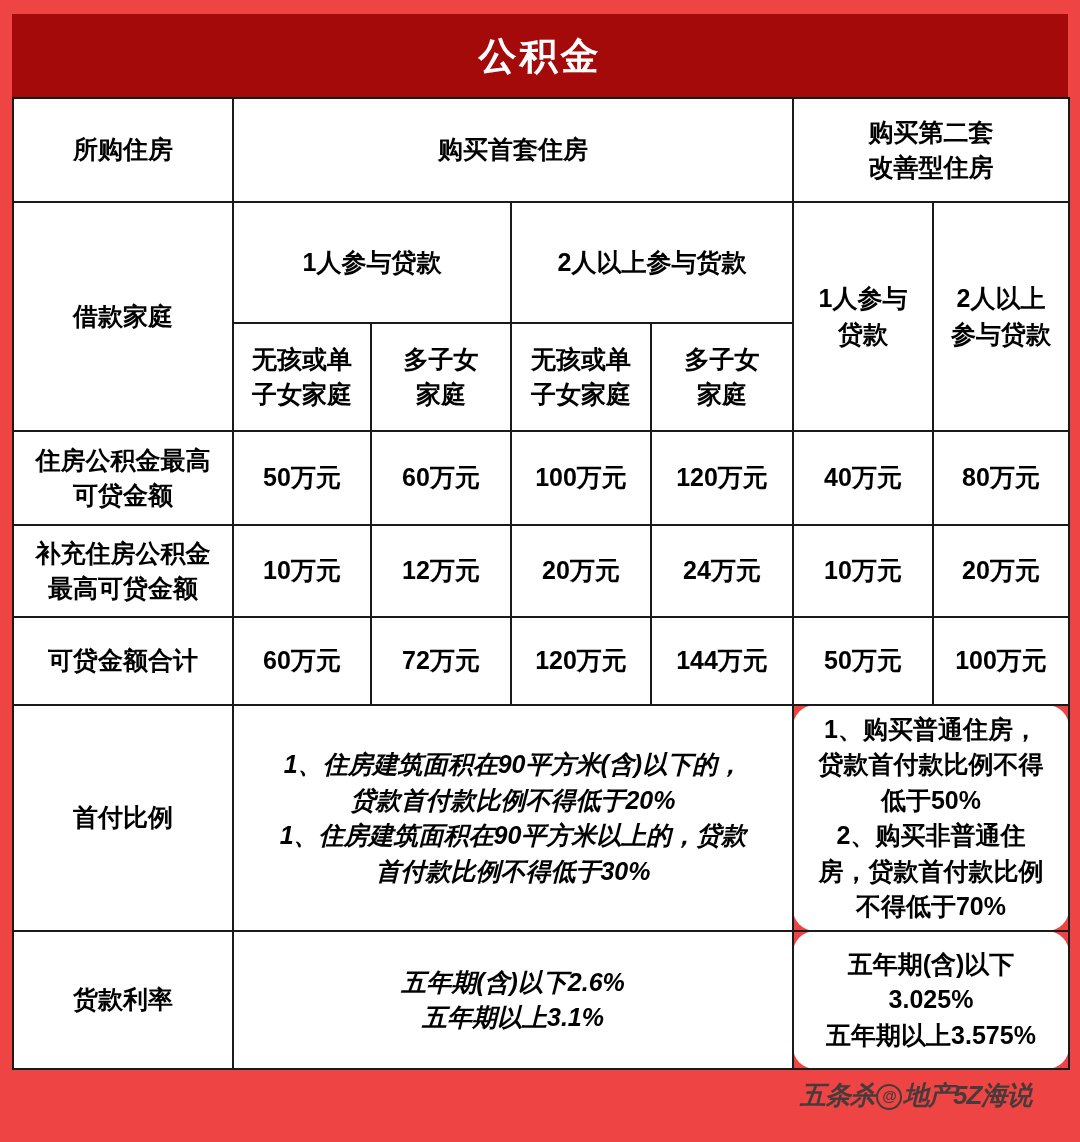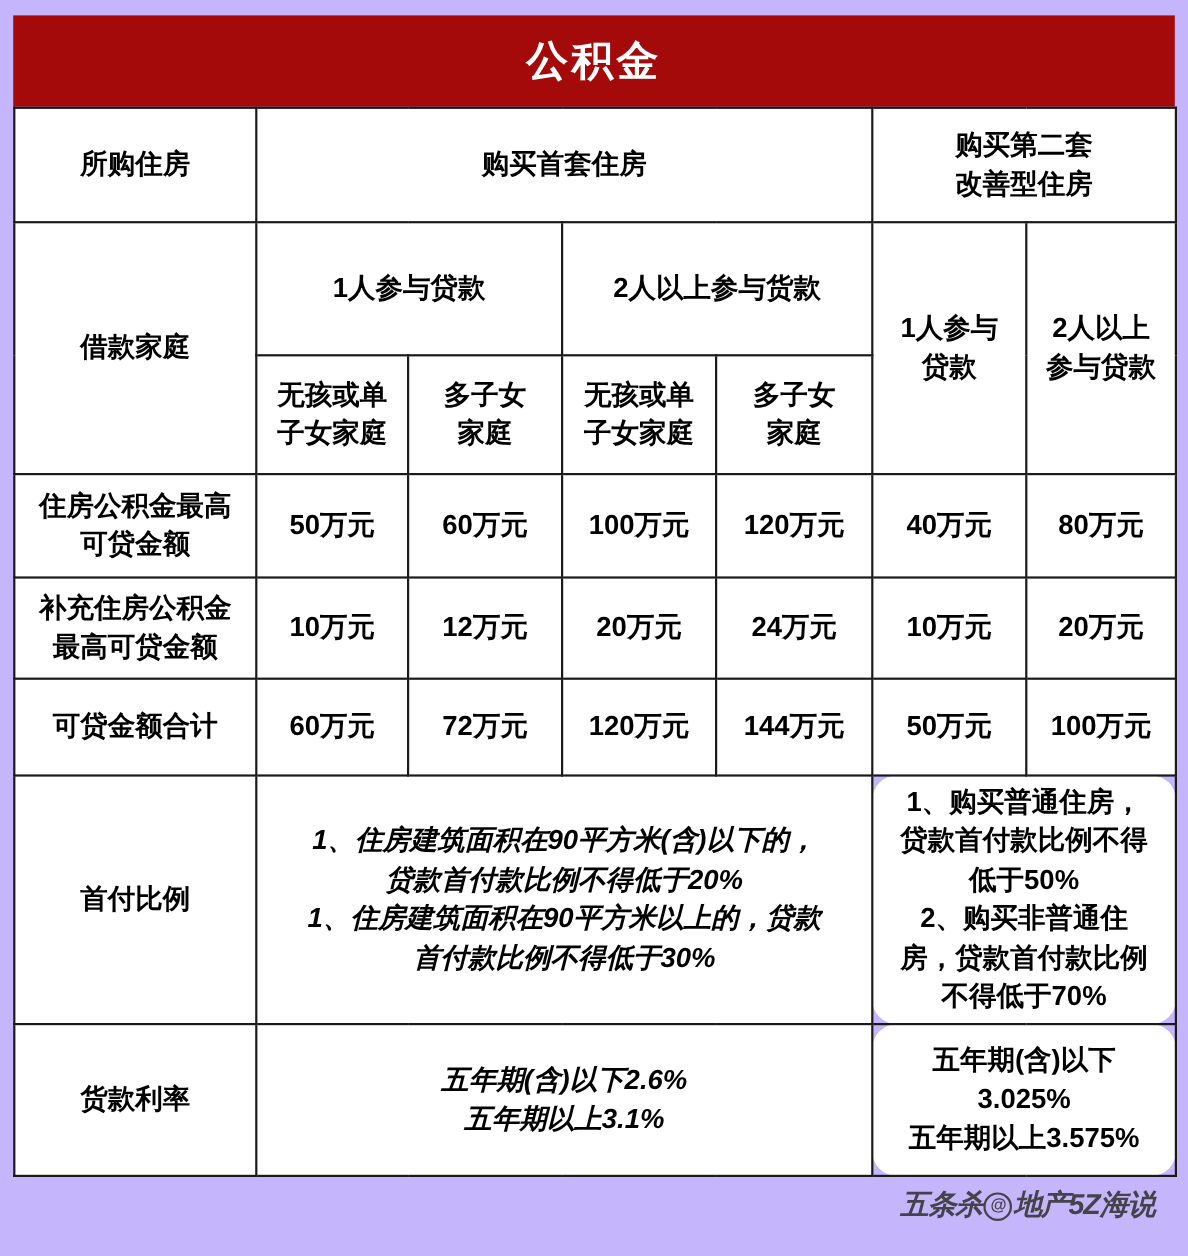--- a/index.html
+++ b/index.html
@@ -11,21 +11,21 @@
     width: 1080px;
     height: 1142px;
     font-family: "Liberation Sans", "DejaVu Sans", sans-serif;
     color: #000000;
     overflow: hidden;
   }
   .page {
     position: relative;
     width: 1080px;
     height: 1142px;
-    background: #c4b5fd;
+    background: #ef4444;
     box-sizing: border-box;
   }
   .title-bar {
     position: absolute;
     left: 12px;
     top: 14px;
     width: 1056px;
     height: 83px;
     background: #A50A0A;
     display: flex;
@@ -86,21 +86,21 @@
   }
   .ln { display: block; }
   .watermark {
     position: absolute;
     left: 800px;
     top: 1072px;
     width: 268px;
     height: 46px;
     display: flex;
     align-items: center;
-    justify-content: center;
+    justify-content: flex-start;
     pointer-events: none;
   }
   .watermark .wm-text {
     font-size: 26px;
     font-weight: bold;
     color: #3a3a3a;
     opacity: 0.92;
     letter-spacing: -1px;
     white-space: nowrap;
     font-style: italic;

